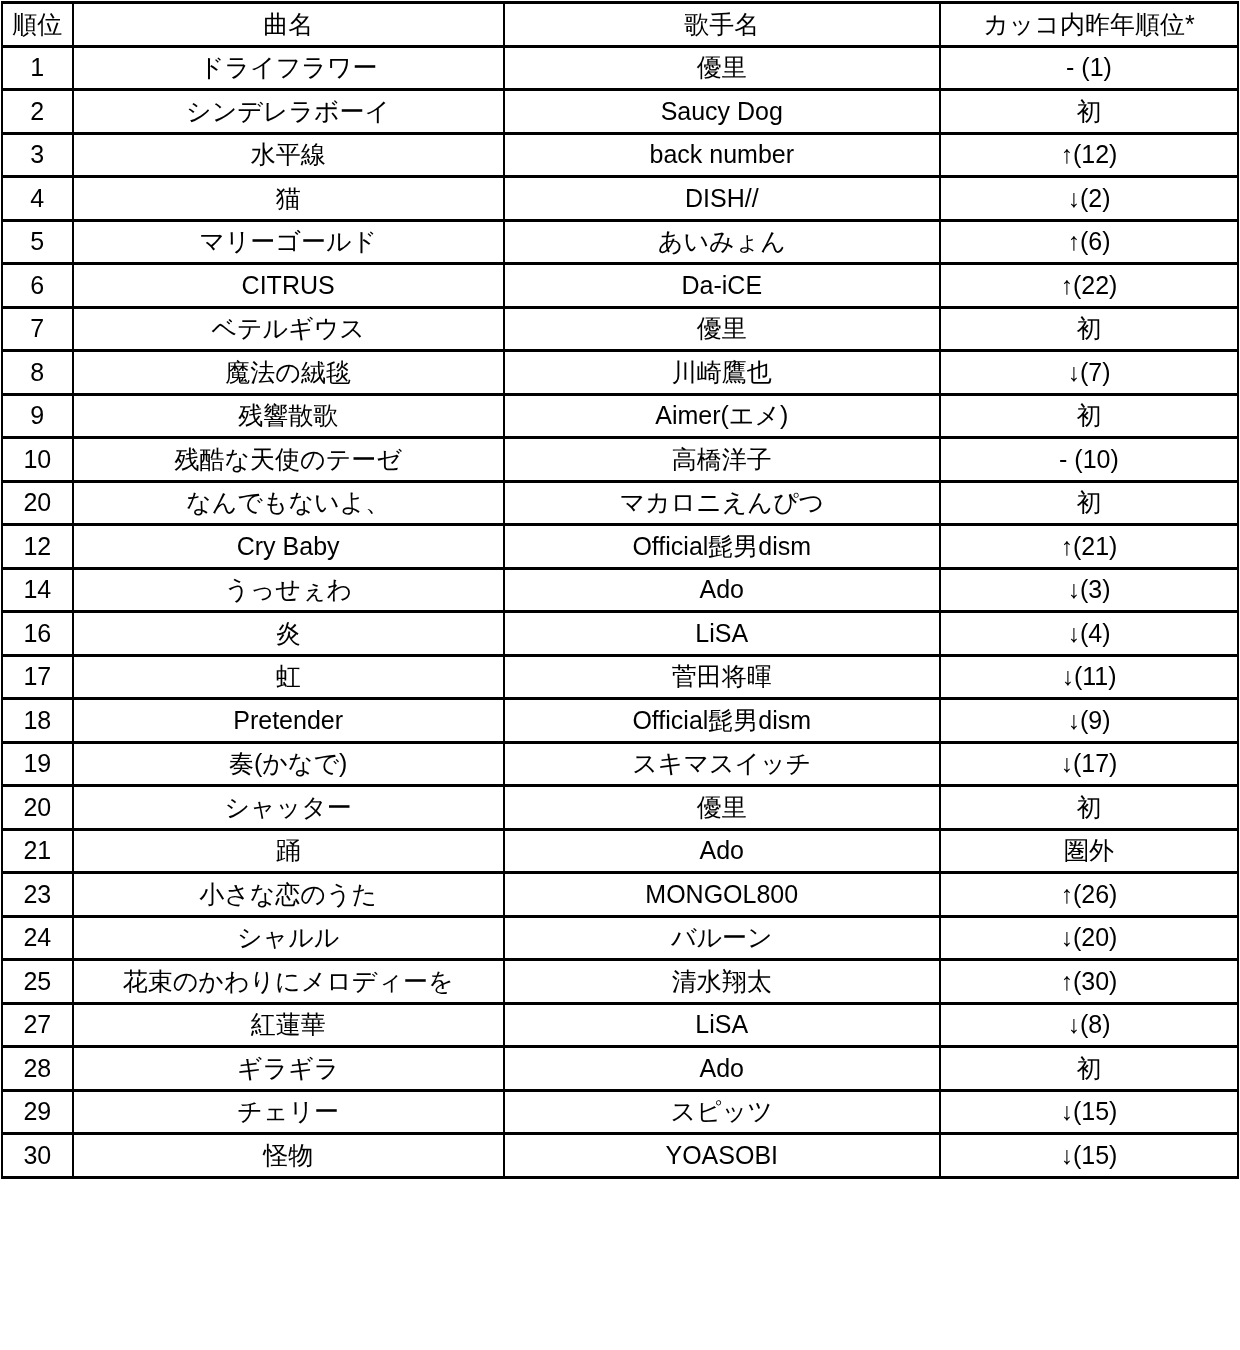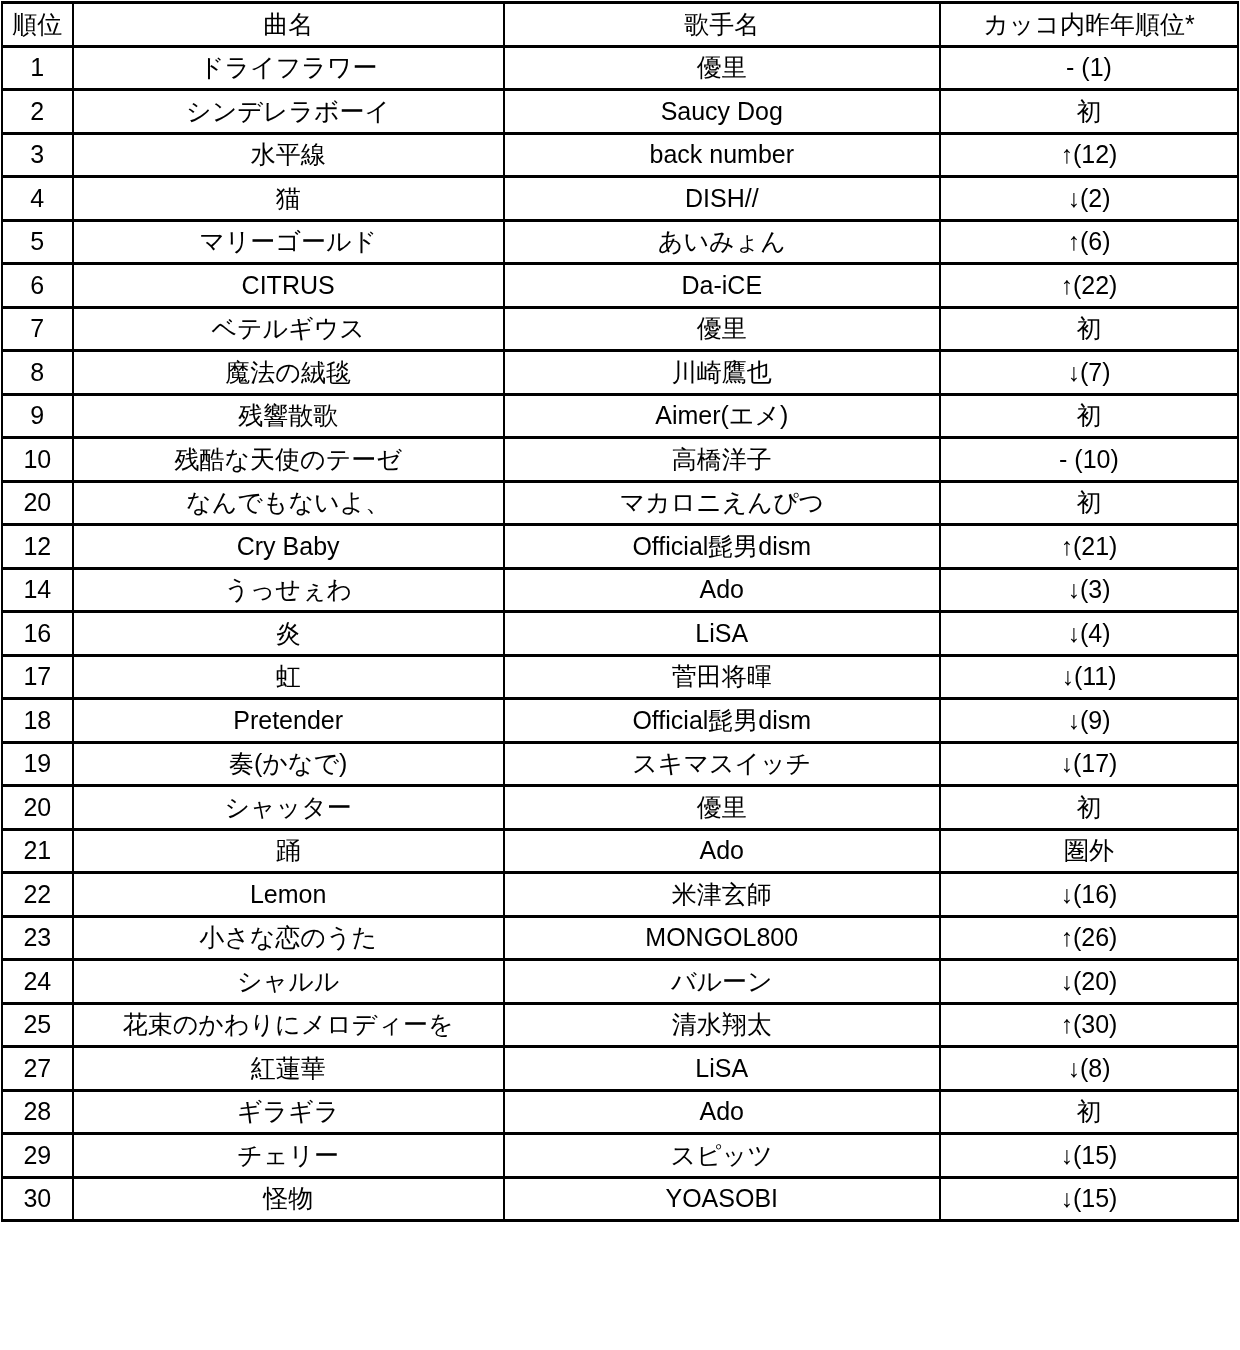--- a/index.html
+++ b/index.html
@@ -171,26 +171,20 @@
           <td class="l">優里</td>
           <td class="c">初</td>
         </tr>
         <tr>
           <td class="c">21</td>
           <td class="l">踊</td>
           <td class="l">Ado</td>
           <td class="c">圏外</td>
         </tr>
         <tr>
-          <td class="c">22</td>
-          <td class="l">Lemon</td>
-          <td class="l">米津玄師</td>
-          <td class="c">↓(16)</td>
-        </tr>
-        <tr>
           <td class="c">23</td>
           <td class="l">小さな恋のうた</td>
           <td class="l">MONGOL800</td>
           <td class="c">↑(26)</td>
         </tr>
         <tr>
           <td class="c">24</td>
           <td class="l">シャルル</td>
           <td class="l">バルーン</td>
           <td class="c">↓(20)</td>

